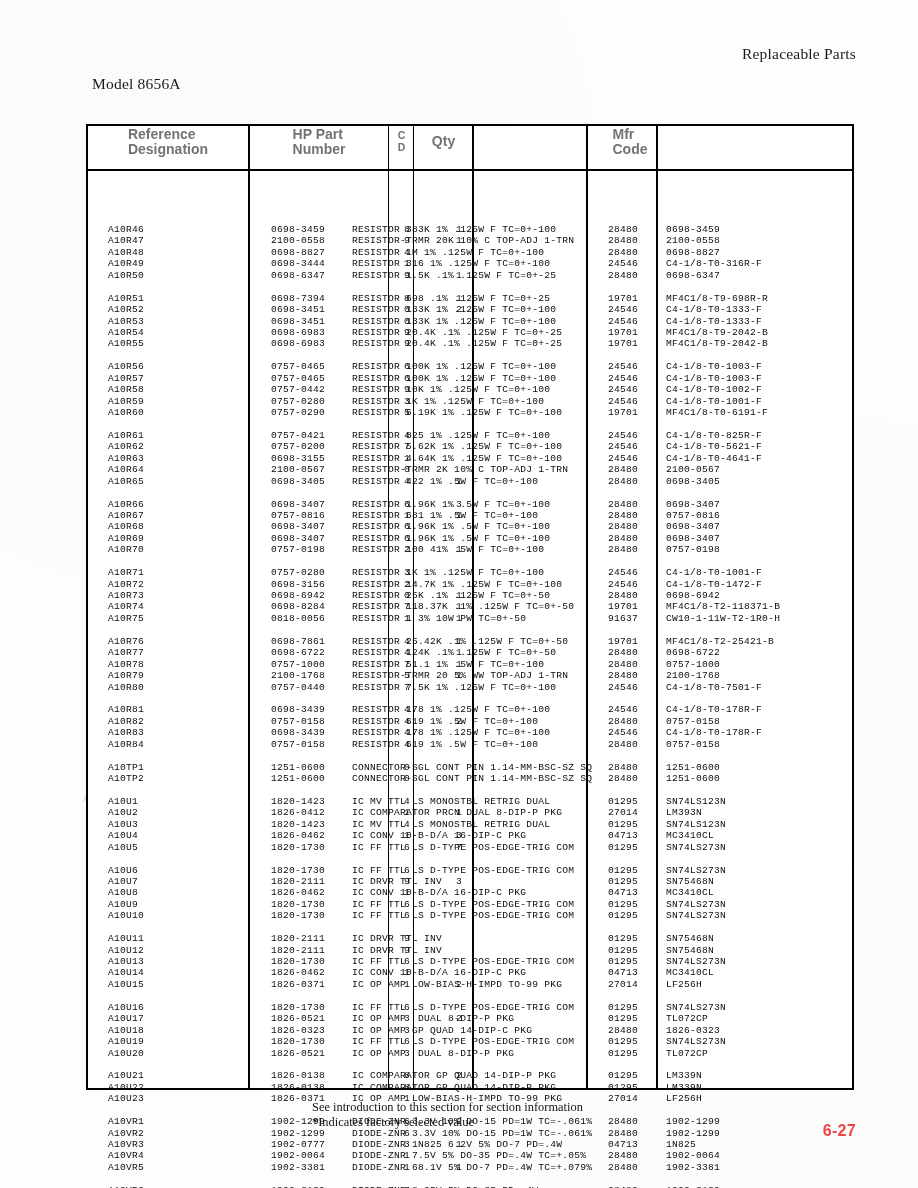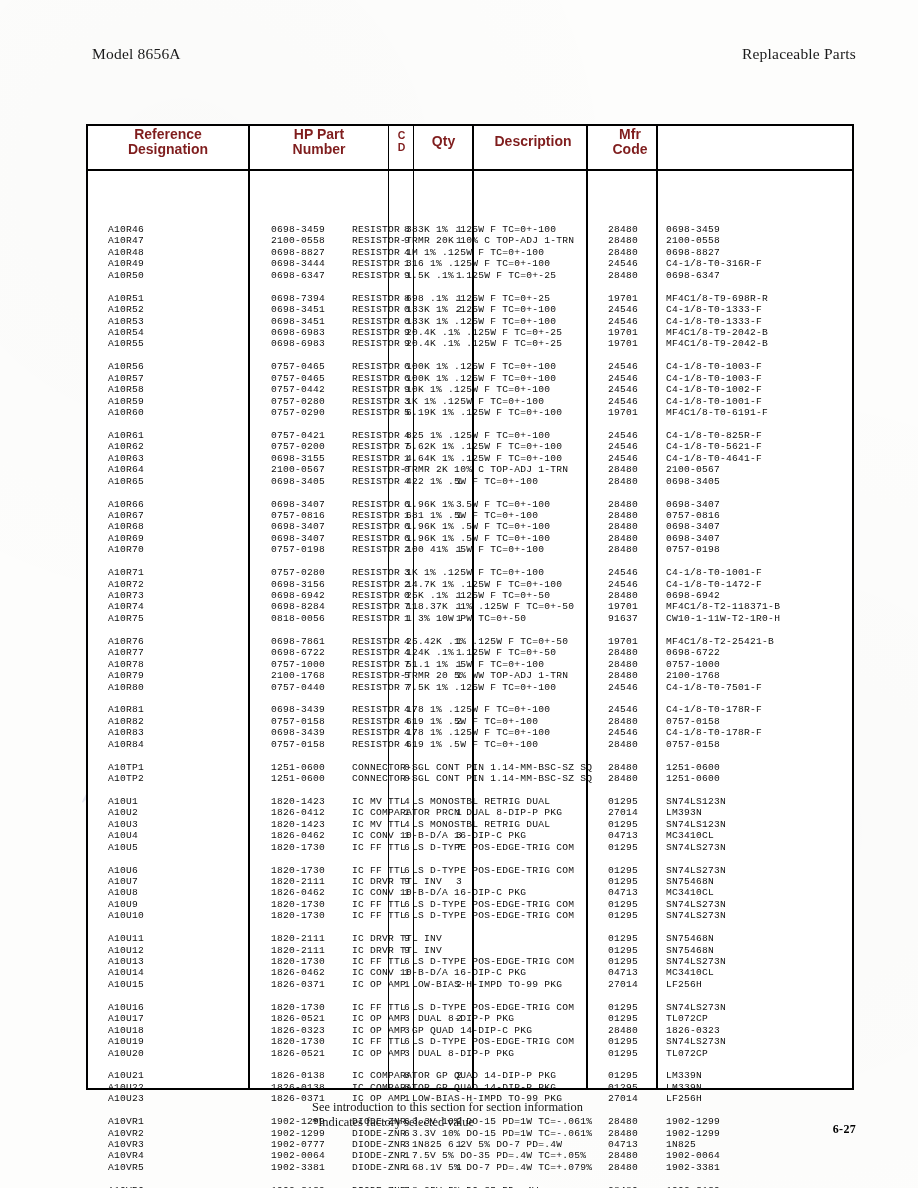--- a/index.html
+++ b/index.html
@@ -42,21 +42,21 @@
   }
 
   
   .runhead{
     position:absolute;
     top:45px;
     font-size:15.5px;
     color:#1a1a1a;
     letter-spacing:.2px;
   }
-  .runhead-left{left:92px;}
+  .runhead-left{left:92px;margin-top:30px;}
   .runhead-right{right:62px;}
 
   .table-caption{
     position:absolute;
     top:100px;left:0;right:0;
     text-align:center;
     font-size:14.5px;
     font-weight:bold;
     color:#111;
     letter-spacing:.1px;
@@ -76,26 +76,25 @@
     height:45px;
     border-bottom:2.2px solid #000;
     box-sizing:border-box;
   }
   .hdr-cell{
     position:absolute;
     top:0;bottom:12px;
     display:flex;
     align-items:center;
     justify-content:center;
-    text-align:center;
     font-family:"Liberation Sans", sans-serif;
     font-weight:bold;
     font-size:14px;
     line-height:1.06;
-    color:#7f1d1d;
+    color:#737373;
     box-sizing:border-box;
   }
   .hdr-cell.small{font-size:10.5px;line-height:1.12;}
   
   .vrule{
     position:absolute;
     top:0;bottom:0;
     width:2px;
     background:#000;
   }
@@ -144,24 +143,24 @@
     top:1100px;
     font-family:"Liberation Serif", serif;
     font-size:12.4px;
     line-height:14.6px;
     color:#151515;
   }
   .pagenum{
     position:absolute;
     right:62px;
     top:1122px;
-    font-family:Liberation Serif, serif;
+    font-family:Liberation Sans, sans-serif;
     font-weight:bold;
-    font-size:12px;
-    color:#000000;
+    font-size:16px;
+    color:#ef4444;
     letter-spacing:.3px;
   }
 </style>
 </head>
 <body>
 
 <div class="page">
   <div class="paper-tone"></div>
   <div class="watermark">manualslib.com</div>
 
@@ -170,21 +169,20 @@
 
 
   <div class="tbl">
 
     <div class="hdr">
       <div class="hdr-cell" style="left:0;width:160px;">Reference<br>Designation</div>
       <div class="hdr-cell" style="left:162px;width:138px;">HP Part<br>Number</div>
       <div class="hdr-cell small" style="left:302px;width:23px;">C<br>D</div>
       <div class="hdr-cell" style="left:327px;width:57px;">Qty</div>
 
-      <div class="hdr-cell" style="left:386px;width:118px;">Description</div>
       <div class="hdr-cell" style="left:500px;width:84px;">Mfr<br>Code</div>
     </div>
 
     <div class="body">
       <div class="rows" id="rowhost">
           <div class="row"><span class="cell c-ref">A10R46</span><span class="cell c-hp">0698-3459</span><span class="cell c-cd">8</span><span class="cell c-qty">1</span><span class="cell c-desc">RESISTOR 383K 1% .125W F TC=0+-100</span><span class="cell c-mfr">28480</span><span class="cell c-mpn">0698-3459</span></div>
           <div class="row"><span class="cell c-ref">A10R47</span><span class="cell c-hp">2100-0558</span><span class="cell c-cd">9</span><span class="cell c-qty">1</span><span class="cell c-desc">RESISTOR-TRMR 20K 10% C TOP-ADJ 1-TRN</span><span class="cell c-mfr">28480</span><span class="cell c-mpn">2100-0558</span></div>
           <div class="row"><span class="cell c-ref">A10R48</span><span class="cell c-hp">0698-8827</span><span class="cell c-cd">4</span><span class="cell c-qty"></span><span class="cell c-desc">RESISTOR 1M 1% .125W F TC=0+-100</span><span class="cell c-mfr">28480</span><span class="cell c-mpn">0698-8827</span></div>
           <div class="row"><span class="cell c-ref">A10R49</span><span class="cell c-hp">0698-3444</span><span class="cell c-cd">1</span><span class="cell c-qty"></span><span class="cell c-desc">RESISTOR 316 1% .125W F TC=0+-100</span><span class="cell c-mfr">24546</span><span class="cell c-mpn">C4-1/8-T0-316R-F</span></div>
           <div class="row"><span class="cell c-ref">A10R50</span><span class="cell c-hp">0698-6347</span><span class="cell c-cd">9</span><span class="cell c-qty">1</span><span class="cell c-desc">RESISTOR 1.5K .1% .125W F TC=0+-25</span><span class="cell c-mfr">28480</span><span class="cell c-mpn">0698-6347</span></div>

